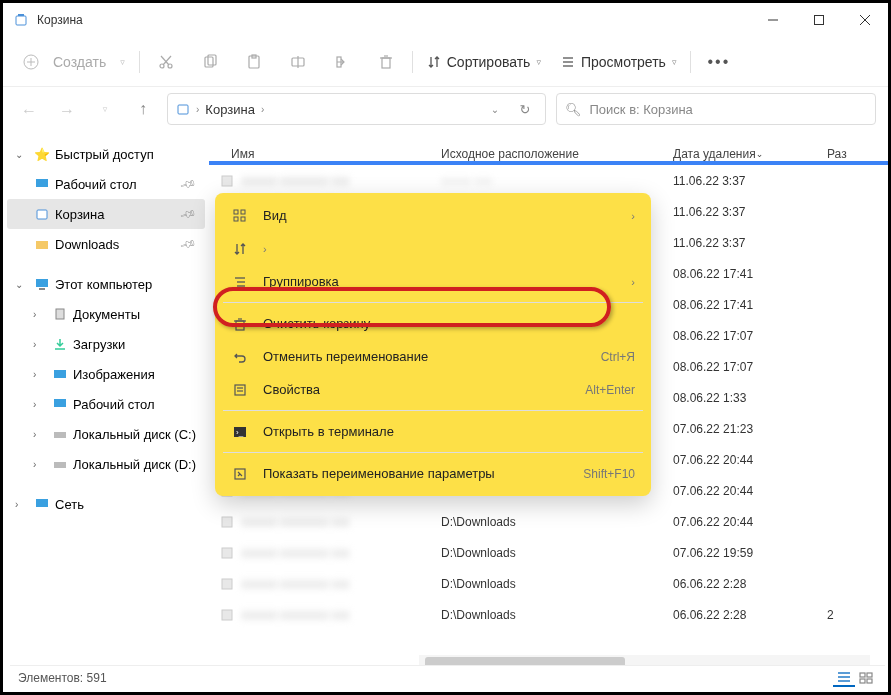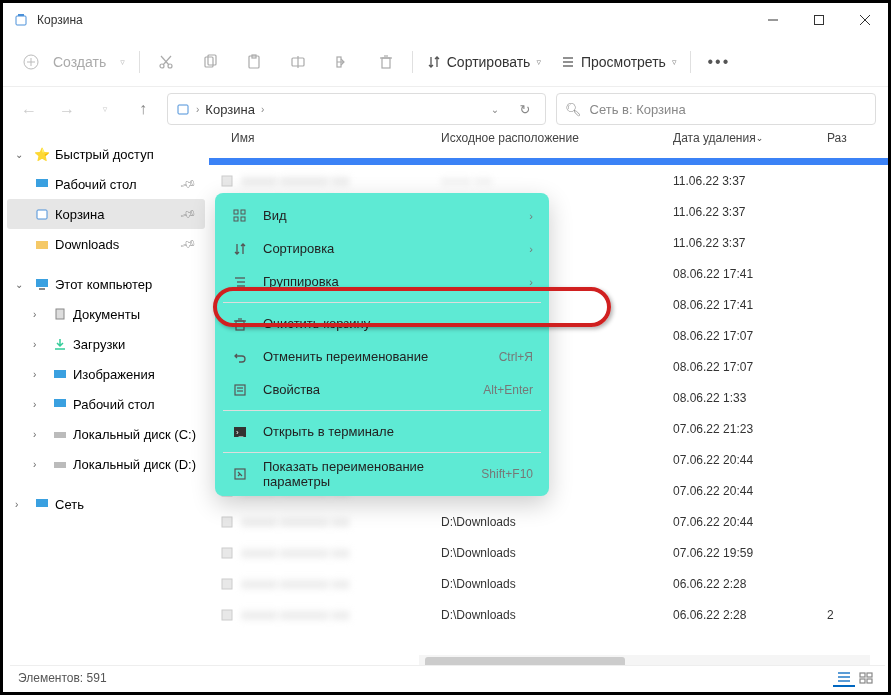--- a/index.html
+++ b/index.html
@@ -30,21 +30,21 @@
 
 .main { display: flex; height: 540px; position: relative; }
 .sidebar { width: 206px; padding: 8px 4px; overflow: hidden; font-size: 13px; }
 .sbrow { display: flex; align-items: center; height: 30px; padding-left: 8px; gap: 4px; border-radius: 3px; position: relative;}
 .sbrow .tw { width: 14px; color: #666; font-size: 10px;}
 .sbrow .ic { width: 18px; display: inline-flex; justify-content: center;}
 .sbrow.l1 { padding-left: 26px; align-items: center; }
 .sbrow.sel { background: #e6e6e6; }
 .sbrow .pin { position: absolute; right: 10px; color: #888; font-size: 11px; transform: rotate(30deg);}
 .content { flex: 1; position: relative; }
-.colhdr { height: 34px; display: flex; align-items: flex-start; border-bottom: 7px solid #3b82f6; font-size: 12px; color: #444; }
+.colhdr { height: 34px; display: flex; align-items: flex-end; border-bottom: 4px solid #3b82f6; font-size: 12px; color: #444; }
 .col-name { width: 232px; padding-left: 22px; }
 .col-loc { width: 232px; }
 .col-date { width: 144px; display:flex; align-items:center; }
 .col-size { flex:1; padding-left: 10px;}
 .rows { }
 .row { height: 31px; display: flex; align-items: center; font-size: 12px; color: #333; }
 .row .c-name { width: 232px; padding-left: 10px; display:flex; align-items:center; gap:6px;}
 .row .c-name .blur { color: #ddd; filter: blur(3px); text-shadow: 0 0 6px #ccc; white-space:nowrap; overflow:hidden;}
 .row .fileic { width: 16px; height:16px; display:inline-flex; align-items:center; justify-content:center;}
 .row .c-loc { width: 232px; color: #333;}
@@ -53,21 +53,21 @@
 .row .c-size { flex:1; padding-left:10px;}
 .hscroll { position:absolute; bottom:0; left:210px; right:18px; height:16px; background:#f5f5f5; display:flex; align-items:center;}
 .hscroll .thumb{ height:12px; background:#ccc; border-radius:3px; width:200px; margin-left:6px;}
 
 .status { position:absolute; bottom:3px; left:7px; right:3px; height:24px; border-top:1px solid #eee; display:flex; align-items:center; padding:0 8px; font-size:12px; color:#555; background:#fff;}
 .status .sp{flex:1;}
 .viewic{ width:22px; height:18px; display:flex; align-items:center; justify-content:center; color:#888;}
 .viewic.act{ color:#0067c0; border-bottom:2px solid #0067c0;}
 
 
-.ctxmenu { position: absolute; top: 190px; left: 212px; width: 334px; background: #5eead4; border-radius: 8px; box-shadow: 0 8px 24px rgba(0,0,0,0.2); padding: 6px 0; font-size: 13px; z-index: 10;}
+.ctxmenu { position: absolute; top: 190px; left: 212px; width: 436px; background: #fde047; border-radius: 8px; box-shadow: 0 8px 24px rgba(0,0,0,0.2); padding: 6px 0; font-size: 13px; z-index: 10;}
 .ctxitem { height: 33px; display: flex; align-items: center; padding: 0 16px; gap: 14px; color: #222; position:relative;}
 .ctxitem .ic { width: 18px; color: #555; display:inline-flex; justify-content:center;}
 .ctxitem .lbl { flex:1; }
 .ctxitem .shortcut { color: #777; font-size: 12px;}
 .ctxitem .sub { color:#777; font-size:11px;}
 .ctxdiv { height: 1px; background: #ddd; margin: 4px 8px; }
 .highlight { position: absolute; top: 284px; left: 210px; width: 398px; height: 40px; border: 4px solid #d02020; border-radius: 20px; z-index: 12; pointer-events: none; box-shadow: 2px 2px 4px rgba(0,0,0,0.3);}
 svg { display: block; }
 </style>
 </head>
@@ -185,21 +185,21 @@
       </span>
     <span class="chev">›</span>
     <span class="crumb">Корзина</span>
     <span class="chev">›</span>
     <span class="sp"></span>
     <span class="ic" style="font-size:10px;">⌄</span>
     <span class="ic">↻</span>
   </div>
   <div class="searchbar">
     <span>🔍︎</span>
-    <span>Сеть в: Корзина</span>
+    <span>Поиск в: Корзина</span>
   </div>
 </div>
 
 <div class="main">
   <div class="sidebar">
     <div class="sbrow">
         <span class="tw">⌄</span>
         <span class="ic">⭐</span>
         <span>Быстрый доступ</span>
       </div>
@@ -532,21 +532,20 @@
       </span>
       <span class="lbl">Вид</span>
       <span class="sub">›</span>
     </div>
   <div class="ctxitem">
       <span class="ic">
         <svg width="14" height="14" fill="none" stroke="#555" stroke-width="1.3">
           <path d="M4 2 L4 12 M2 10 L4 12 L6 10 M10 12 L10 2 M8 4 L10 2 L12 4"></path>
         </svg>
       </span>
-      <span class="lbl">Сортировка</span>
       <span class="sub">›</span>
     </div>
   <div class="ctxitem">
       <span class="ic">
         <svg width="14" height="14" fill="none" stroke="#555" stroke-width="1.3">
           <line x1="2" y1="3" x2="12" y2="3"></line>
           <line x1="4" y1="7" x2="12" y2="7"></line>
           <line x1="4" y1="11" x2="12" y2="11"></line>
         </svg>
       </span>

